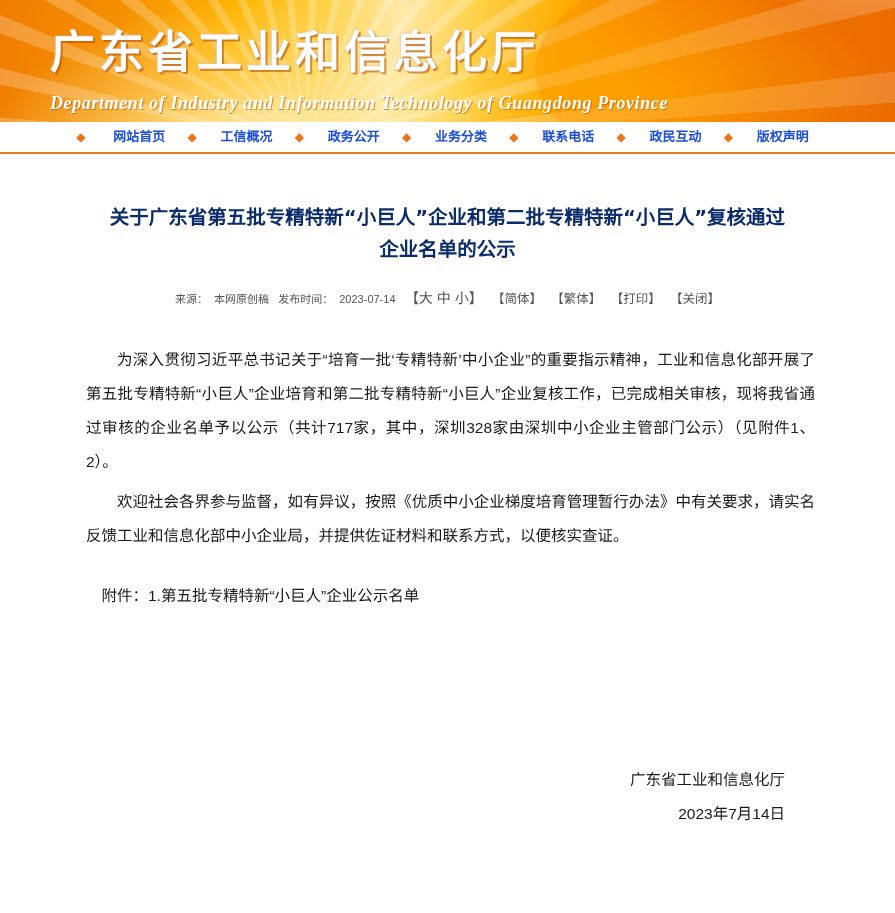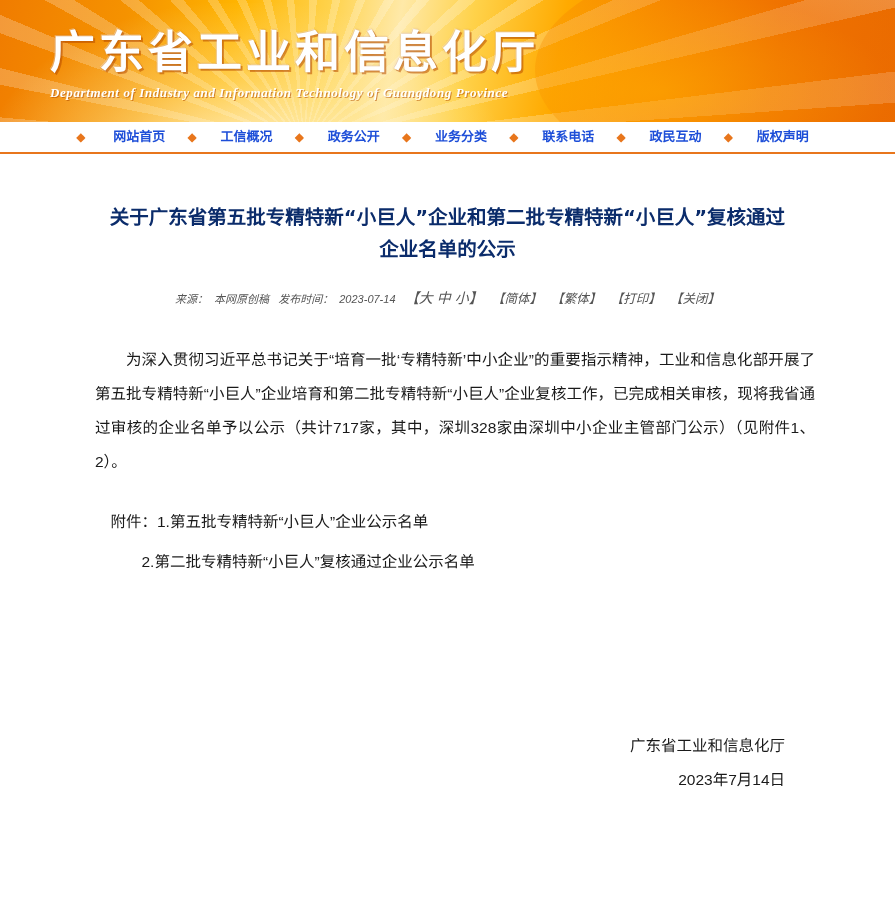--- a/index.html
+++ b/index.html
@@ -73,23 +73,23 @@
     letter-spacing: 4px;
     color: #ffffff;
     text-shadow:
       0 0 2px rgba(150,60,0,.55),
       2px 2px 0 rgba(190,80,0,.55),
       -1px -1px 0 rgba(255,255,255,.4);
     line-height: 54px;
     white-space: nowrap;
   }
   .banner-title-en {
-    margin-top: 5px;
+    margin-top: 13px;
     font-family: "Liberation Serif", "DejaVu Serif", serif;
-    font-size: 13px;
+    font-size: 18px;
     font-weight: bold;
     font-style: italic;
     letter-spacing: .6px;
     color: #ffffff;
     text-shadow: 1px 1px 0 rgba(180,80,0,.6);
     white-space: nowrap;
   }
 
   
   .nav {
@@ -148,37 +148,36 @@
     text-align: center;
     line-height: 32px;
     margin: 0 22px;
   }
   .meta {
     margin-top: 22px;
     text-align: center;
     font-size: 12px;
     color: #555555;
     line-height: 20px;
-    font-style: italic;
   }
   .meta .seg { margin: 0 3px; }
   .meta .fs-big { font-size: 14px; }
   .meta .fs-mid { font-size: 12.5px; }
   .meta .fs-sml { font-size: 11px; }
   .meta a { color: #555555; text-decoration: none; cursor: pointer; }
 
   .body {
     margin-top: 34px;
     font-size: 15.5px;
     line-height: 34px;
     color: #1a1a1a;
     text-align: justify;
   }
   .body p {
-    margin: 0 0 6px 15px;
+    margin: 0 0 6px 6px;
     text-indent: 2em;
   }
   .body p.indent1 { text-indent: 1em; }
   .body p.indent3 { text-indent: 3em; }
   .spacer-20 { height: 20px; }
 
   .signature {
     margin-top: 150px;
     text-align: right;
     font-size: 15.5px;
@@ -229,23 +228,23 @@
       <span class="seg fs-sml">发布时间：</span><span class="seg fs-sml">2023-07-14</span>
       <a class="seg fs-big" href="#">【大 中 小】</a>
       <a class="seg fs-mid" href="#">【简体】</a>
       <a class="seg fs-mid" href="#">【繁体】</a>
       <a class="seg fs-mid" href="#">【打印】</a>
       <a class="seg fs-mid" href="#">【关闭】</a>
     </div>
 
     <div class="body">
       <p>为深入贯彻习近平总书记关于“培育一批‘专精特新’中小企业”的重要指示精神，工业和信息化部开展了第五批专精特新“小巨人”企业培育和第二批专精特新“小巨人”企业复核工作，已完成相关审核，现将我省通过审核的企业名单予以公示（共计717家，其中，深圳328家由深圳中小企业主管部门公示）（见附件1、2）。</p>
+      <p>欢迎社会各界参与监督，如有异议，按照《优质中小企业梯度培育管理暂行办法》中有关要求，请实名反馈工业和信息化部中小企业局，并提供佐证材料和联系方式，以便核实查证。</p>
       <div class="spacer-20"></div>
       <p class="indent1">附件：1.第五批专精特新“小巨人”企业公示名单</p>
-      <p class="indent3">2.第二批专精特新“小巨人”复核通过企业公示名单</p>
     </div>
 
     <div class="signature">
       <div>广东省工业和信息化厅</div>
       <div>2023年7月14日</div>
     </div>
 
   </div>
 </div>
 

